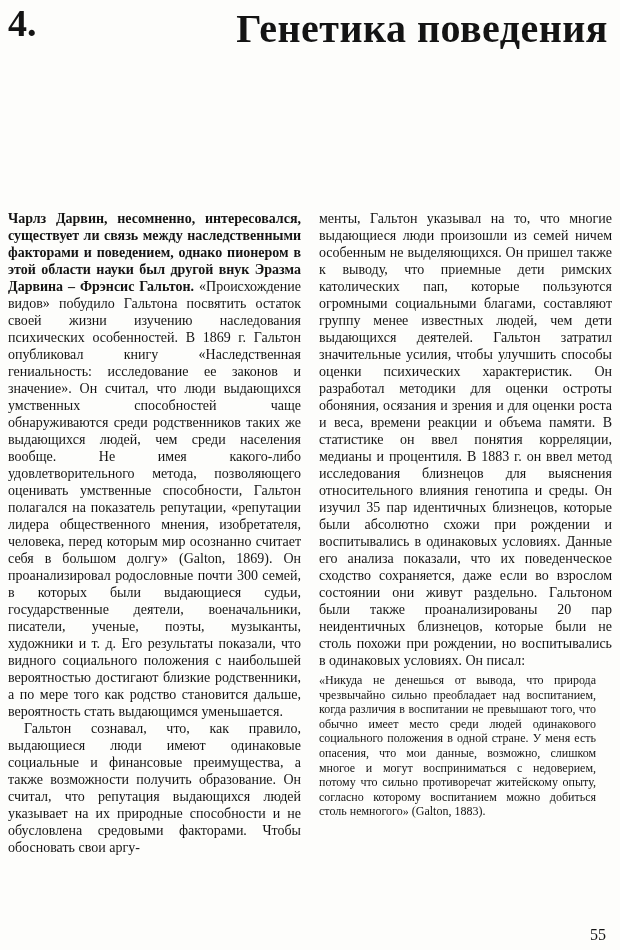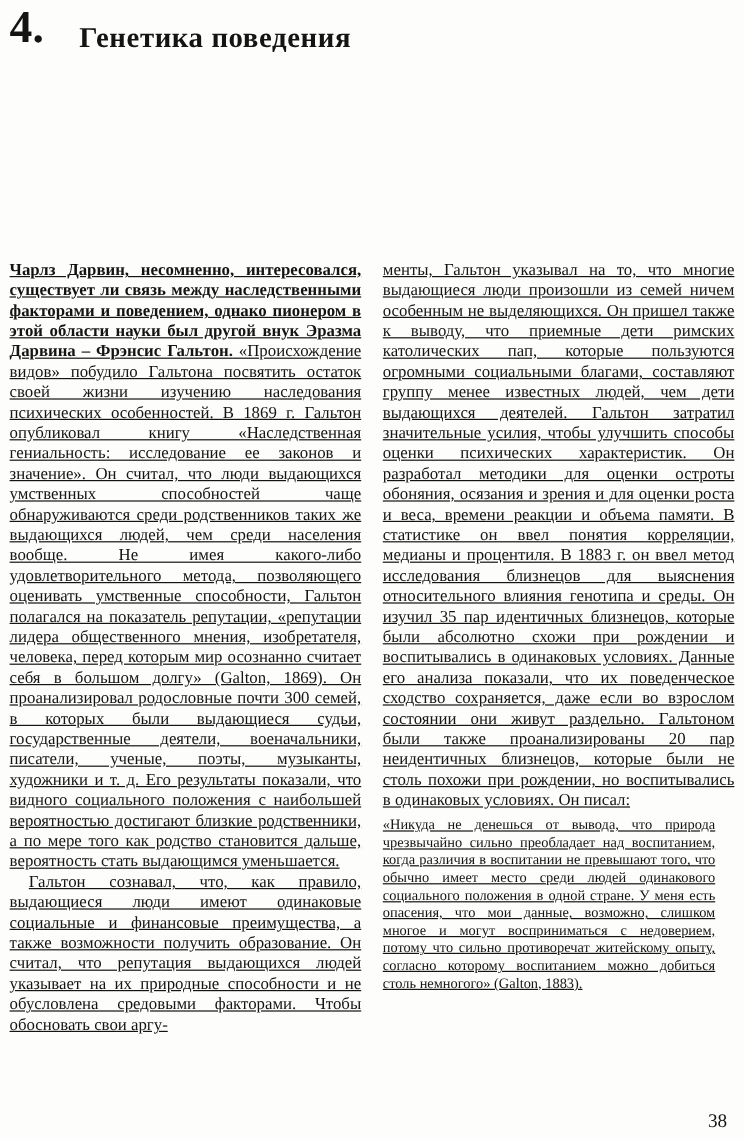--- a/index.html
+++ b/index.html
@@ -24,32 +24,31 @@
       align-items: flex-start;
     }
     .chapter-number {
       font-size: 38px;
       font-weight: bold;
       line-height: 1.05;
       min-width: 42px;
     }
     .chapter-title {
       flex: 1;
-      margin: 16px;
-      text-align: left;
-      font-size: 24px;
+      margin: 4px;
+      text-align: right;
+      font-size: 40px;
       font-weight: bold;
       line-height: 1.05;
       letter-spacing: 0.5px;
     }
     .columns {
       display: flex;
       gap: 18px;
       margin-top: 156px;
-      text-decoration: underline;
     }
     .col {
       width: 293px;
       font-size: 14px;
       line-height: 17px;
       text-align: justify;
     }
     .para {
       margin: 0;
     }
@@ -91,15 +90,15 @@
       <p class="para indent">Гальтон сознавал, что, как правило, выдающиеся люди имеют одинаковые социальные и финансовые преимущества, а также возможности получить образование. Он считал, что репутация выдающихся людей указывает на их природные способности и не обусловлена средовыми факторами. Чтобы обосновать свои аргу-</p>
     </div>
 
     <div class="col">
       <p class="para">менты, Гальтон указывал на то, что многие выдающиеся люди произошли из семей ничем особенным не выделяющихся. Он пришел также к выводу, что приемные дети римских католических пап, которые пользуются огромными социальными благами, составляют группу менее известных людей, чем дети выдающихся деятелей. Гальтон затратил значительные усилия, чтобы улучшить способы оценки психических характеристик. Он разработал методики для оценки остроты обоняния, осязания и зрения и для оценки роста и веса, времени реакции и объема памяти. В статистике он ввел понятия корреляции, медианы и процентиля. В 1883 г. он ввел метод исследования близнецов для выяснения относительного влияния генотипа и среды. Он изучил 35 пар идентичных близнецов, которые были абсолютно схожи при рождении и воспитывались в одинаковых условиях. Данные его анализа показали, что их поведенческое сходство сохраняется, даже если во взрослом состоянии они живут раздельно. Гальтоном были также проанализированы 20 пар неидентичных близнецов, которые были не столь похожи при рождении, но воспитывались в одинаковых условиях. Он писал:</p>
       <p class="quote">«Никуда не денешься от вывода, что природа чрезвычайно сильно преобладает над воспитанием, когда различия в воспитании не превышают того, что обычно имеет место среди людей одинакового социального положения в одной стране. У меня есть опасения, что мои данные, возможно, слишком многое и могут восприниматься с недоверием, потому что сильно противоречат житейскому опыту, согласно которому воспитанием можно добиться столь немногого» (Galton, 1883).</p>
     </div>
 
   </main>
 
-  <span class="page-number">38</span>
+  <span class="page-number">55</span>
 
 </div>
 
 </body></html>

